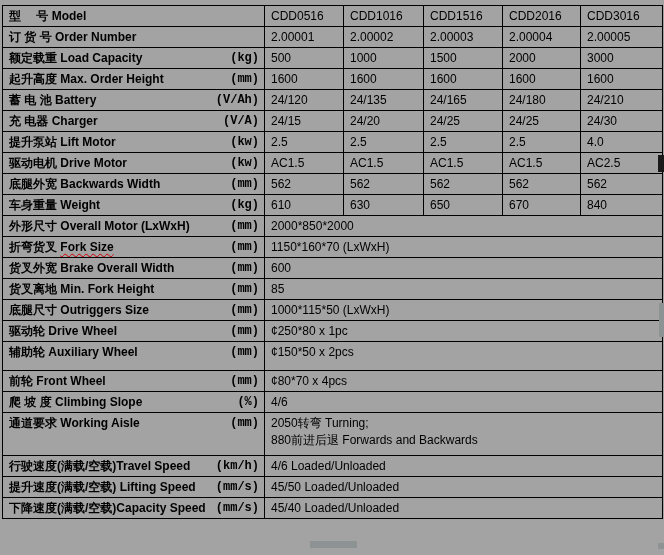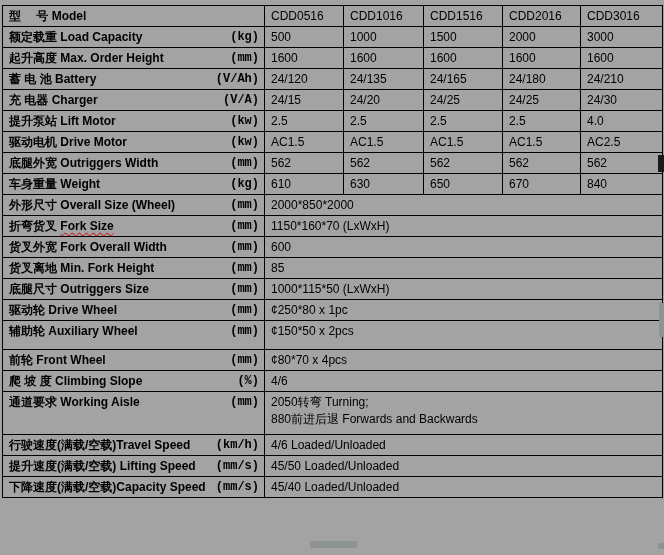--- a/index.html
+++ b/index.html
@@ -54,20 +54,28 @@
     <tbody>
         <tr>
           <td class="label"><span>型　 号 </span><span>Model</span></td>
           <td class="val">CDD0516</td>
           <td class="val">CDD1016</td>
           <td class="val">CDD1516</td>
           <td class="val">CDD2016</td>
           <td class="val">CDD3016</td>
         </tr>
         <tr>
+          <td class="label"><span>订 货 号 </span><span>Order Number</span></td>
+          <td class="val">2.00001</td>
+          <td class="val">2.00002</td>
+          <td class="val">2.00003</td>
+          <td class="val">2.00004</td>
+          <td class="val">2.00005</td>
+        </tr>
+        <tr>
           <td class="label"><span class="unit">(kg)</span><span>额定载重 </span><span>Load Capacity</span></td>
           <td class="val">500</td>
           <td class="val">1000</td>
           <td class="val">1500</td>
           <td class="val">2000</td>
           <td class="val">3000</td>
         </tr>
         <tr>
           <td class="label"><span class="unit">(mm)</span><span>起升高度 </span><span>Max. Order Height</span></td>
           <td class="val">1600</td>
@@ -102,49 +110,49 @@
         </tr>
         <tr>
           <td class="label"><span class="unit">(kw)</span><span>驱动电机 </span><span>Drive Motor</span></td>
           <td class="val">AC1.5</td>
           <td class="val">AC1.5</td>
           <td class="val">AC1.5</td>
           <td class="val">AC1.5</td>
           <td class="val">AC2.5</td>
         </tr>
         <tr>
-          <td class="label"><span class="unit">(mm)</span><span>底腿外宽 </span><span>Outriggers Width</span></td>
+          <td class="label"><span class="unit">(mm)</span><span>底腿外宽 </span><span>Backwards Width</span></td>
           <td class="val">562</td>
           <td class="val">562</td>
           <td class="val">562</td>
           <td class="val">562</td>
           <td class="val">562</td>
         </tr>
         <tr>
           <td class="label"><span class="unit">(kg)</span><span>车身重量 </span><span>Weight</span></td>
           <td class="val">610</td>
           <td class="val">630</td>
           <td class="val">650</td>
           <td class="val">670</td>
           <td class="val">840</td>
         </tr>
         <tr>
-          <td class="label"><span class="unit">(mm)</span><span>外形尺寸 </span><span>Overall Size (Wheel)</span></td>
+          <td class="label"><span class="unit">(mm)</span><span>外形尺寸 </span><span>Overall Motor (LxWxH)</span></td>
           <td colspan="5" class="val">
             <div class="vline">2000*850*2000</div>
           </td>
         </tr>
         <tr>
           <td class="label"><span class="unit">(mm)</span><span>折弯货叉 </span><span class="squiggle">Fork Size</span></td>
           <td colspan="5" class="val">
             <div class="vline">1150*160*70 <b>(LxWxH)</b></div>
           </td>
         </tr>
         <tr>
-          <td class="label"><span class="unit">(mm)</span><span>货叉外宽 </span><span>Fork Overall Width</span></td>
+          <td class="label"><span class="unit">(mm)</span><span>货叉外宽 </span><span>Brake Overall Width</span></td>
           <td colspan="5" class="val">
             <div class="vline">600</div>
           </td>
         </tr>
         <tr>
           <td class="label"><span class="unit">(mm)</span><span>货叉离地 </span><span>Min. Fork Height</span></td>
           <td colspan="5" class="val">
             <div class="vline">85</div>
           </td>
         </tr>

